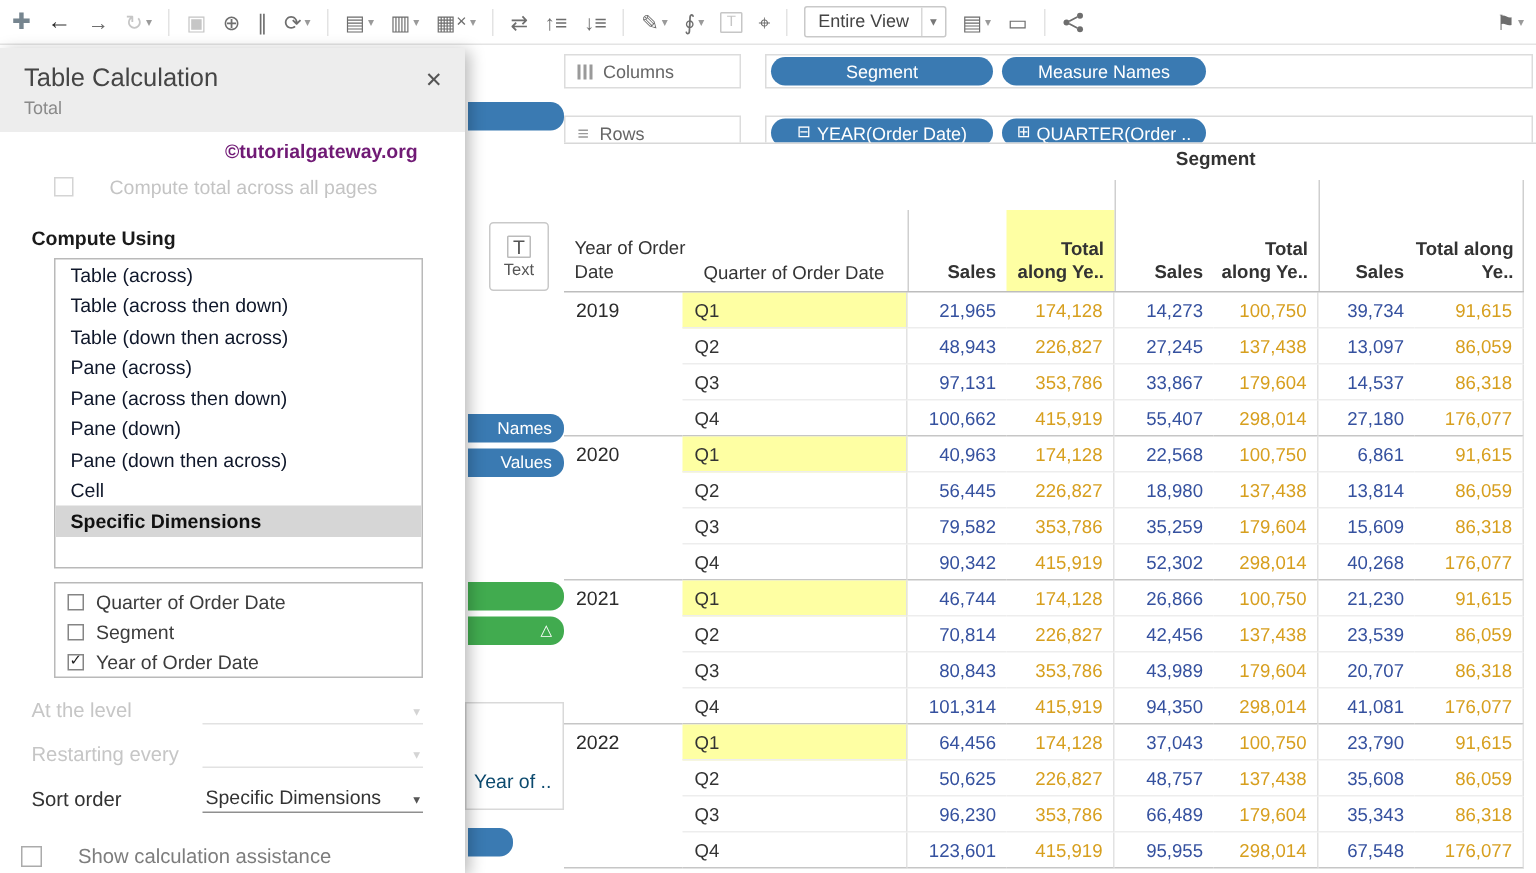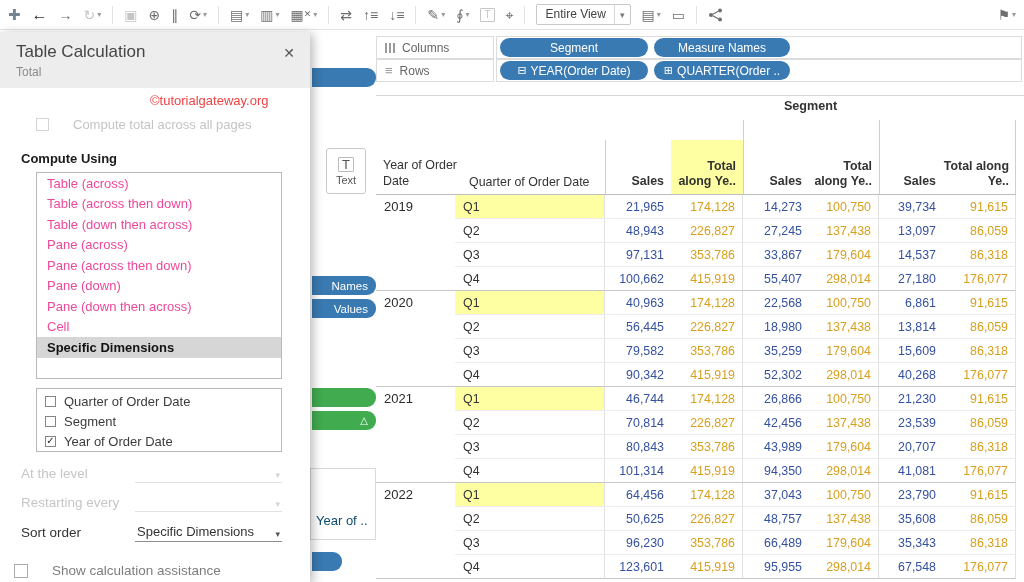--- a/index.html
+++ b/index.html
@@ -38,21 +38,21 @@
   .pill-frag .tri{font-size:10px;color:#fff;line-height:1}
   .text-btn{position:absolute;left:16px;top:118px;width:40px;height:46px;border:1px solid #c9c9c9;border-radius:3px;
     background:#fff;display:flex;flex-direction:column;align-items:center;justify-content:center;gap:2px;cursor:pointer}
   .text-btn .tb-t{font-size:13px;color:#555;border:1px solid #bbb;line-height:13px;padding:0 3px;border-radius:1px}
   .text-btn .tb-l{font-size:11px;color:#555}
   .frag-card{position:absolute;left:0;top:438px;width:66px;height:72px;border:1px solid #d9d9d9;background:#fff}
   .frag-card .fc-t{position:absolute;left:5px;top:44px;font-size:13px;color:#0c4a6e;white-space:nowrap}
 
   
   .shelves{position:absolute;left:376px;top:36px;width:646px;z-index:0}
-  .shelf-row{display:flex;gap:2px;margin-bottom:0}
+  .shelf-row{display:flex;gap:16px;margin-bottom:18px}
   .shelf-label{width:118px;height:23px;border:1px solid #dcdcdc;background:#fff;display:flex;align-items:center;padding-left:8px;gap:7px;color:#666;font-size:12px}
   .shelf-pills{flex:1;height:23px;border:1px solid #dcdcdc;background:#fff;display:flex;align-items:center;padding:0 3px;gap:6px}
   .col-icon{display:inline-flex;gap:2px}
   .col-icon i{width:2px;height:10px;background:#9a9a9a;display:block}
   .rows-icon{color:#9a9a9a;font-size:13px;line-height:1}
   .pill{height:19px;border-radius:9.5px;background:var(--pill-blue);color:#fff;font-size:12px;
     display:flex;align-items:center;justify-content:center;gap:4px;cursor:pointer;padding:0 6px}
   .pill .pfx{font-size:11px;line-height:1}
   .shelf-pills .pill:nth-child(1){width:148px}
   .shelf-pills .pill:nth-child(2){width:136px}
@@ -95,29 +95,29 @@
   .vr{border-right:1px solid #e2e2e2}
   .ge{border-bottom-color:#c6c6c6}
 
   
   .dialog{position:absolute;left:0;top:32px;width:310px;height:550px;background:#fff;z-index:5;
     box-shadow:3px 2px 10px rgba(0,0,0,.28)}
   .dlg-head{height:56px;background:#ededed;padding:10px 16px;position:relative}
   .dlg-title{font-size:17px;color:#454545}
   .dlg-sub{font-size:12px;color:#8a8a8a;margin-top:3px}
   .dlg-close{position:absolute;top:13px;right:15px;font-size:14px;color:#555;cursor:pointer}
-  .watermark{position:absolute;top:61px;left:150px;font-weight:normal;font-size:13px;color:#ef4444}
+  .watermark{position:absolute;top:61px;left:150px;font-weight:bold;font-size:13px;color:#701a75}
   .chk-row{position:absolute;display:flex;align-items:center;gap:24px;font-size:13px;cursor:pointer}
   .chk-row.all-pages{top:85px;left:36px;color:#c4c4c4}
   .chk-row.assist{top:531px;left:14px;color:#7d7d7d;font-size:13.5px}
   .chk{width:13px;height:13px;border:1px solid #d4d4d4;background:#fff;flex:none}
   .chk.assist-box{width:14px;height:14px;border-color:#ababab}
   .section-label{position:absolute;top:119px;left:21px;font-size:13px;font-weight:bold;color:#1a1a1a}
   .listbox{position:absolute;top:140px;left:36px;width:246px;height:207px;border:1px solid #b9b9b9;background:#fff;overflow:hidden}
-  .opt{height:20.5px;display:flex;align-items:center;padding-left:10px;font-size:13px;color:#ec4899;cursor:pointer}
+  .opt{height:20.5px;display:flex;align-items:center;padding-left:10px;font-size:13px;color:#0f172a;cursor:pointer}
   .opt.selected{background:var(--selected-item-bg);font-weight:bold;color:#111}
   .dims-box{position:absolute;top:356px;left:36px;width:246px;height:64px;border:1px solid #b9b9b9;background:#fff;padding-top:2px}
   .dim-row{height:20px;display:flex;align-items:center;gap:8px;padding-left:8px;font-size:13px;color:#3c3c3c;cursor:pointer}
   .chk2{width:11px;height:11px;border:1px solid #858585;background:#fff;display:flex;align-items:center;justify-content:center;font-size:10px;color:#1a1a1a;flex:none;line-height:1}
   .field-label{position:absolute;left:21px;font-size:13.5px;color:#333}
   .field-label.dim{color:#c6c6c6}
   .fl-at{top:434px}.fl-rest{top:463px}.fl-sort{top:493px}
   .combo{position:absolute;left:135px;width:147px;height:20px;border-bottom:1px solid #8f8f8f;
     display:flex;align-items:flex-end;justify-content:space-between;padding:0 2px 2px 2px;font-size:13px;color:#333;cursor:pointer}
   .combo .caret{font-size:9px;color:#555}

